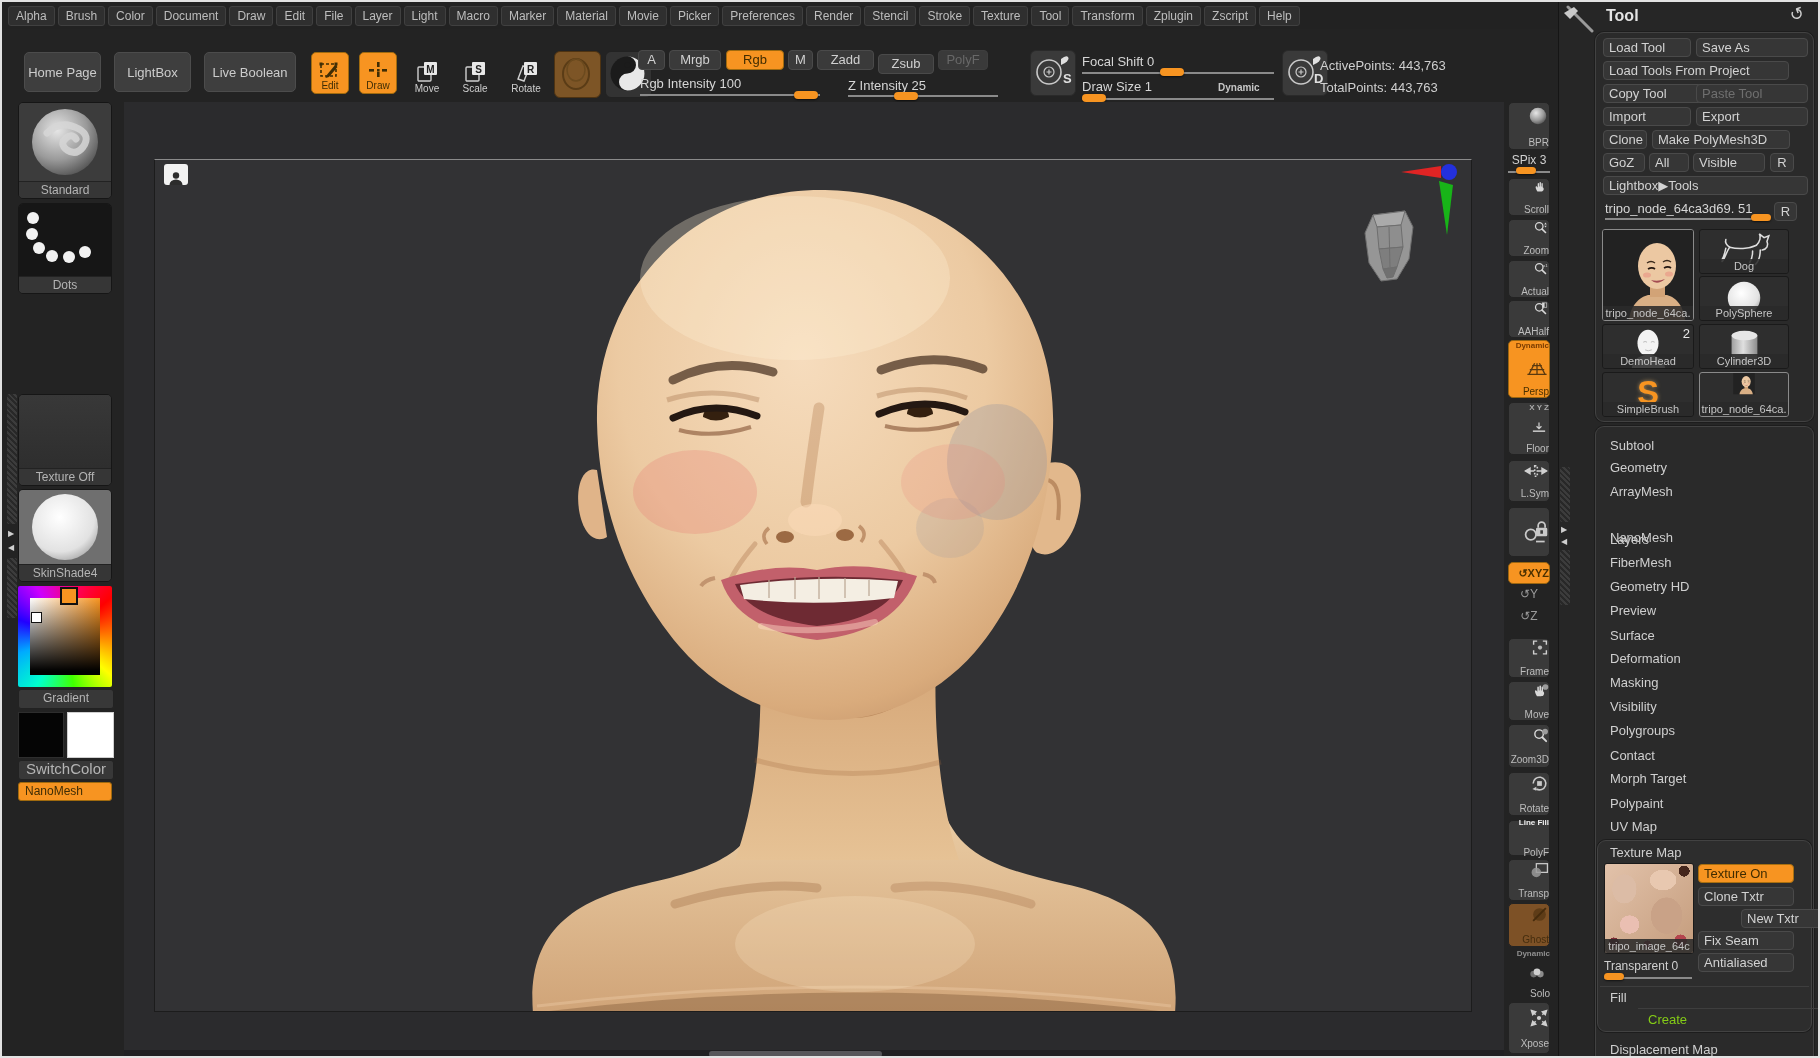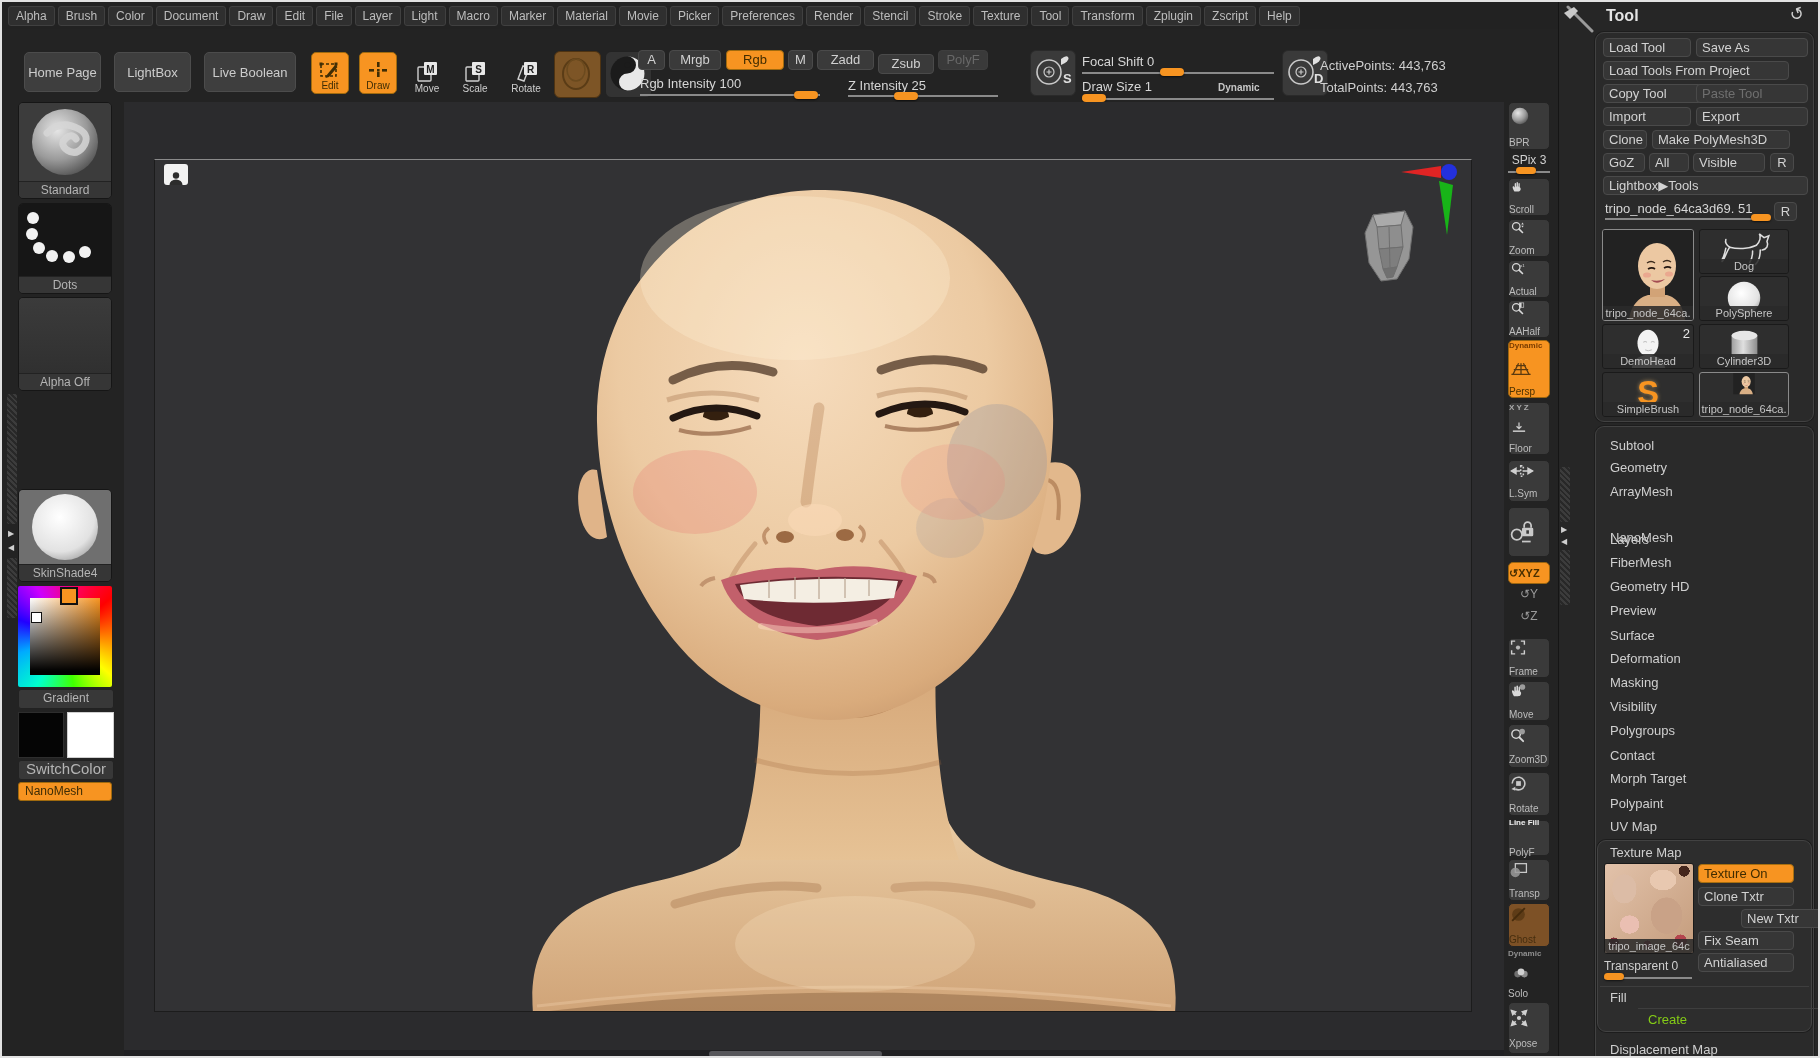--- a/index.html
+++ b/index.html
@@ -17,21 +17,21 @@
   .minibtn.dim{color:#686868;border-color:#3e3e3e;}
   .sliderlab{position:absolute;font-size:13px;color:#d6d6d6;white-space:nowrap;}
   .track{position:absolute;height:2px;background:#8a8a8a;}
   .handle{position:absolute;width:24px;height:8px;background:#f79421;border-radius:4px;box-shadow:0 1px 2px rgba(0,0,0,.6);}
   .stat{position:absolute;font-size:13px;color:#cfcfcf;white-space:nowrap;}
   
   .tray-item{position:absolute;left:16px;width:94px;background:#323232;border:1px solid #161616;border-radius:5px;box-sizing:border-box;overflow:hidden;}
   .tray-thumb{position:relative;width:100%;}
   .tray-label{font-size:12px;color:#b4b4b4;text-align:center;line-height:16px;background:#363636;border-top:1px solid #222;}
   
-  .strip-btn{position:absolute;left:1506px;width:42px;background:#3a3a3a;border:1px solid #232323;border-radius:5px;display:flex;flex-direction:column;align-items:flex-start;justify-content:center;gap:10px;color:#bdbdbd;font-size:10px;box-sizing:border-box;}
+  .strip-btn{position:absolute;left:1506px;width:42px;background:#3a3a3a;border:1px solid #232323;border-radius:5px;display:flex;flex-direction:column;align-items:flex-end;justify-content:center;gap:10px;color:#bdbdbd;font-size:10px;box-sizing:border-box;}
   .strip-btn.orange{background:#f79421;color:#4a3000;border-color:#9a6510;}
   .strip-btn.brown{background:#7d5126;color:#452d0e;}
   .strip-label{font-size:10px;line-height:11px;}
   .tinybold{font-size:8px;font-weight:bold;line-height:9px;}
   
   .panel{position:absolute;left:1556px;top:0;width:264px;height:1058px;background:#262626;border-left:1px solid #151515;box-sizing:border-box;}
   .pgroup{position:absolute;border:1px solid #424242;border-radius:9px;background:#2a2a2a;box-shadow:0 0 0 1px #1d1d1d;box-sizing:border-box;}
   .pbtn{position:absolute;background:#363636;border:1px solid #4a4a4a;border-radius:4px;font-size:13px;color:#d2d2d2;line-height:17px;padding:0 5px;box-sizing:border-box;height:19px;overflow:hidden;white-space:nowrap;}
   .pbtn.dim{color:#6f6f6f;}
   .pbtn.orange{background:#f79421;border-color:#a86f10;color:#402c00;}
@@ -272,23 +272,23 @@
             <circle cx="13" cy="30" r="6"></circle>
             <circle cx="20" cy="44" r="6"></circle>
             <circle cx="33" cy="52" r="6"></circle>
             <circle cx="50" cy="53" r="6"></circle>
             <circle cx="66" cy="48" r="6"></circle>
           </g>
         </svg>
     </div>
     <div class="tray-label">Dots</div>
   </div>
-  <div class="tray-item" style="top:295px;height:94px;">
-    <div class="tray-thumb" style="height:75px;background:linear-gradient(#3b3b3b,#303030);"></div>
-    <div class="tray-label">Alpha Off</div>
+  <div class="tray-item" style="top:392px;height:92px;">
+    <div class="tray-thumb" style="height:73px;background:linear-gradient(#383838,#2e2e2e);"></div>
+    <div class="tray-label">Texture Off</div>
   </div>
   <div class="tray-item" style="top:487px;height:93px;">
     <div class="tray-thumb" style="height:74px;background:#6f6f6f;">
       <svg width="92" height="74" viewBox="0 0 92 74">
           <circle cx="46" cy="37" r="33" fill="url(#gWhiteSph)"></circle>
         </svg>
     </div>
     <div class="tray-label">SkinShade4</div>
   </div>
 

